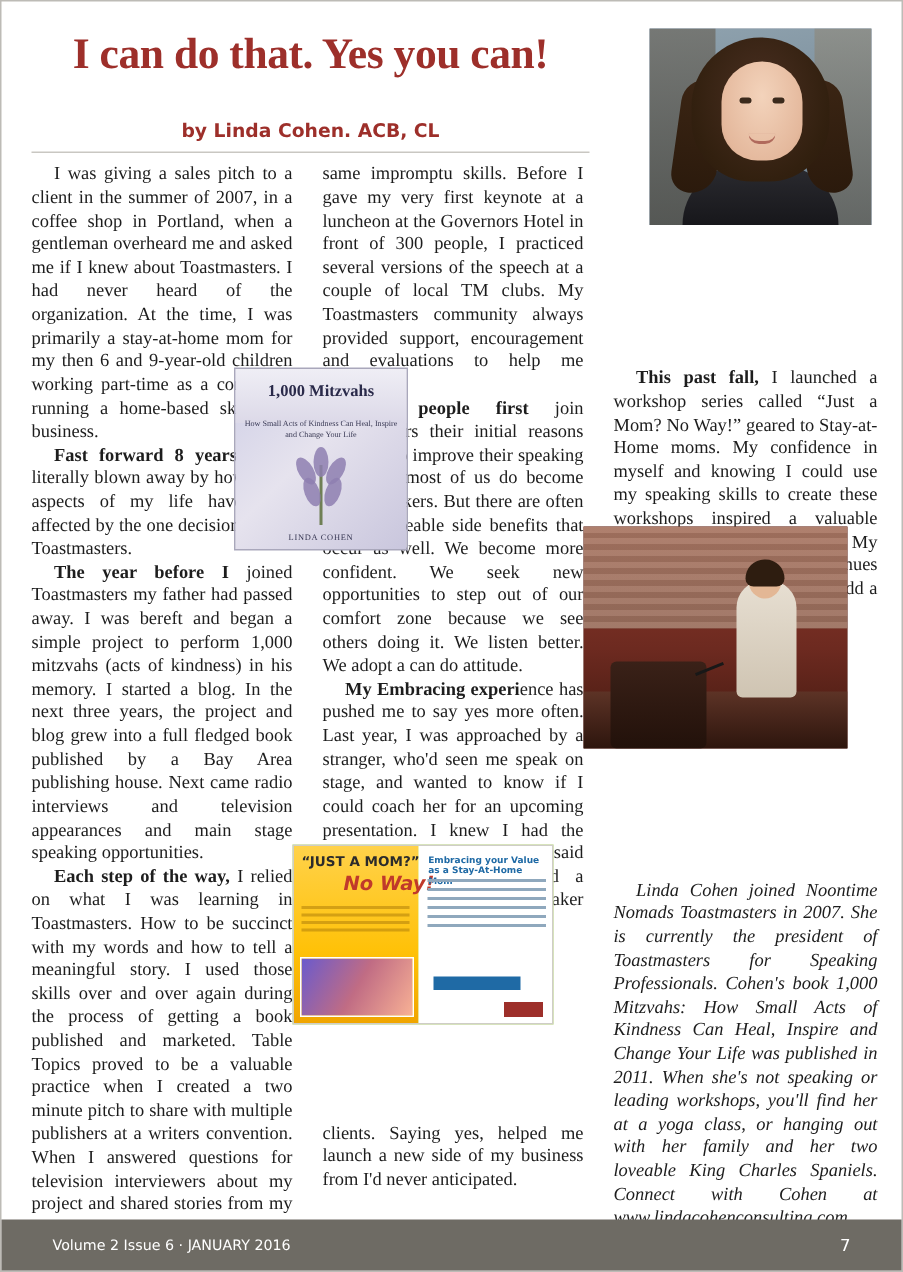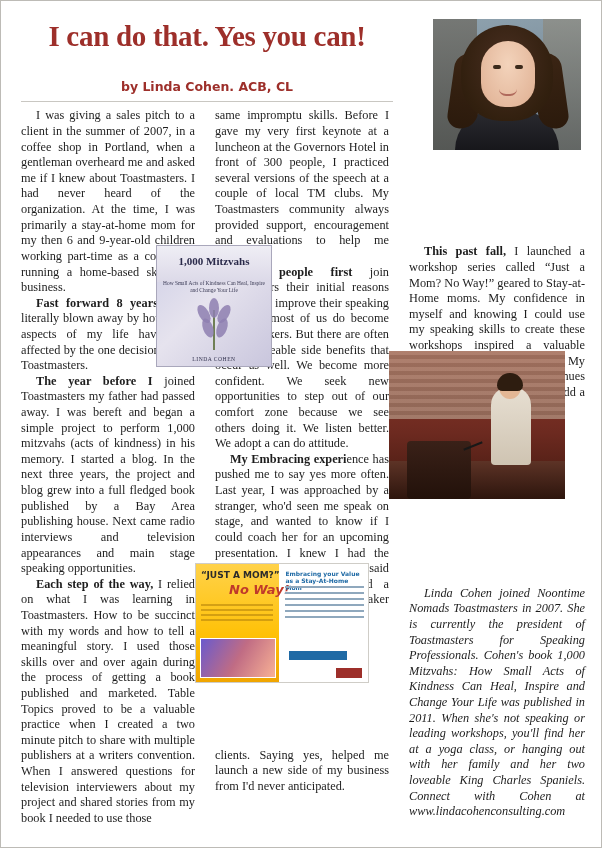--- a/index.html
+++ b/index.html
@@ -300,14 +300,18 @@
         <i></i>
         <i></i>
         <i></i>
         <i></i>
         <i></i>
       </div>
     <div class="fl-btn"></div>
     <div class="fl-logo"></div>
   </div>
 
+  <div class="footer">
+    <span>Volume 2 Issue 6 · JANUARY 2016</span>
+    <span class="pg">7</span>
+  </div>
 
 </div>
 
 </body></html>

